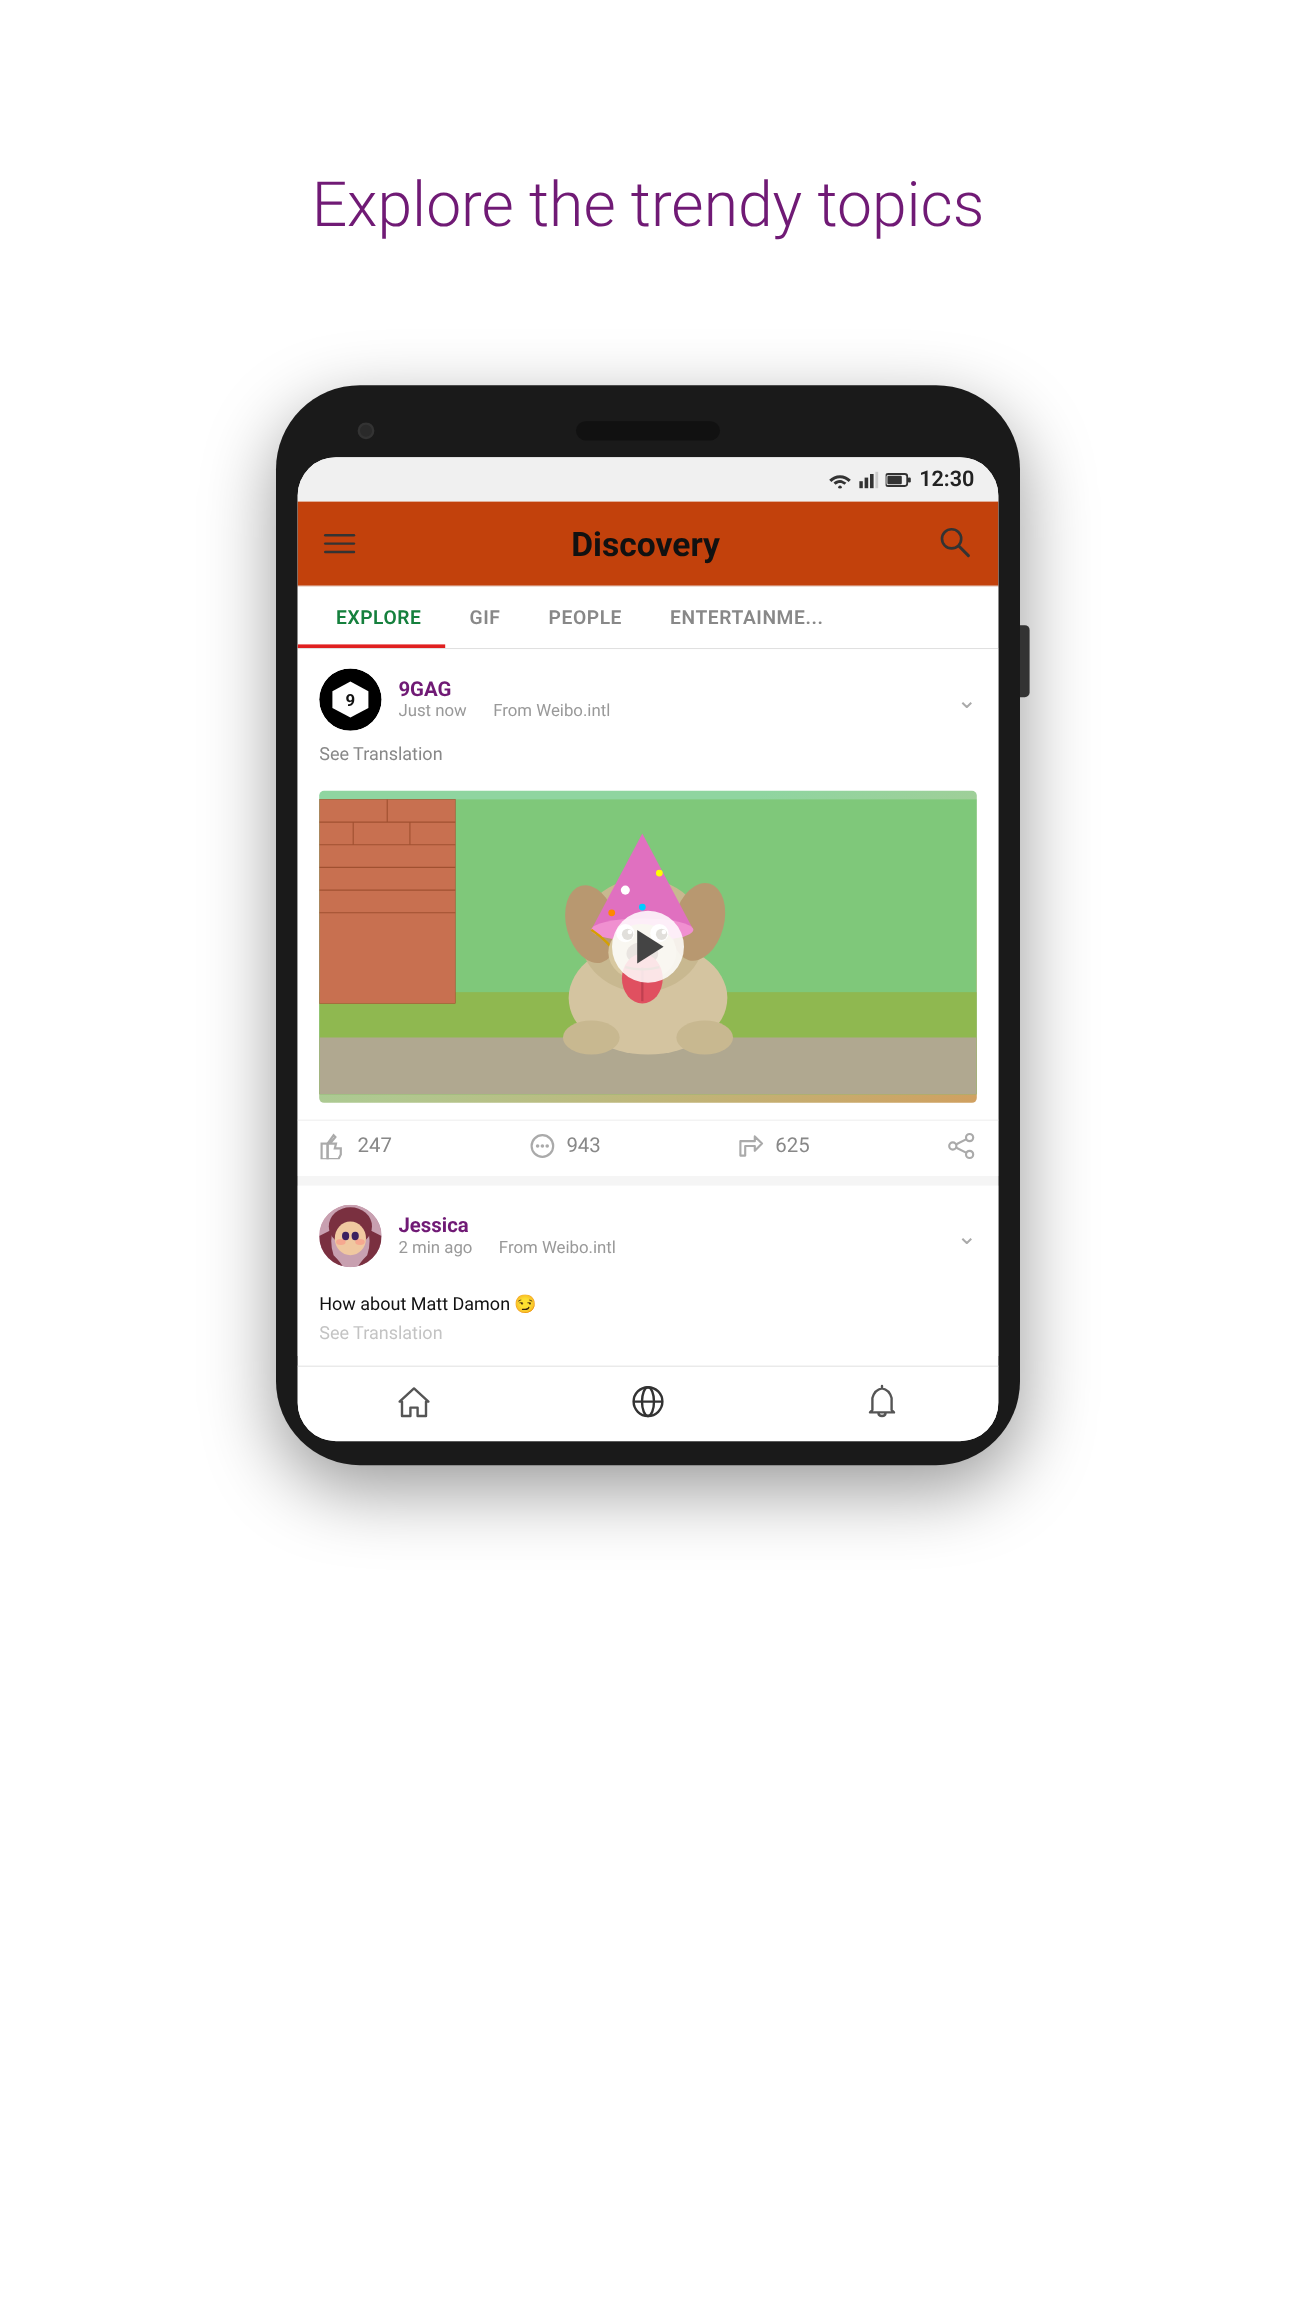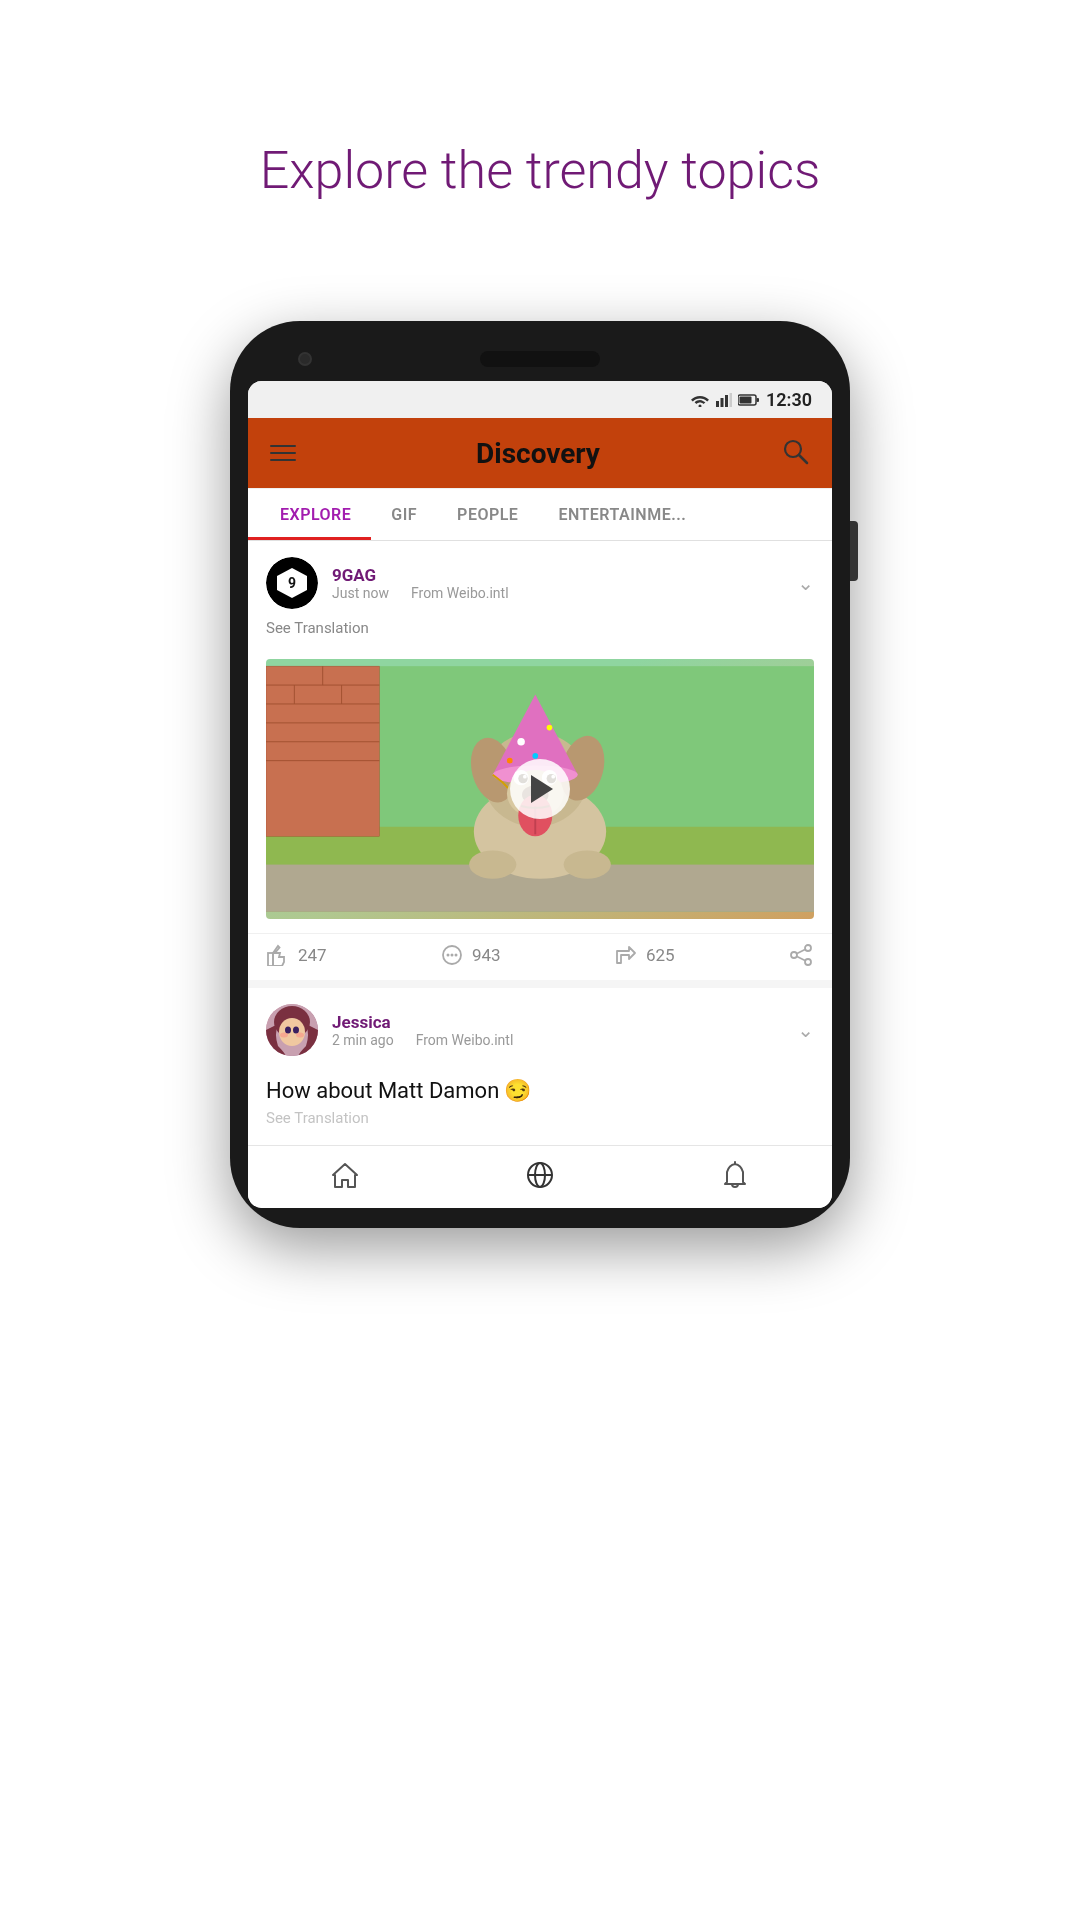--- a/index.html
+++ b/index.html
@@ -66,21 +66,21 @@
       top: 200px;
       width: 8px;
       height: 60px;
       background: #333;
       border-radius: 0 4px 4px 0;
     }
 
     
     .phone-screen {
       background: #fff;
-      border-radius: 14px;
+      border-radius: 32px;
       overflow: hidden;
       width: 100%;
     }
 
     
     .status-bar {
       background: #f0f0f0;
       display: flex;
       justify-content: flex-end;
       align-items: center;
@@ -137,21 +137,21 @@
     .tab {
       padding: 16px 20px;
       font-size: 16px;
       font-weight: 600;
       color: #888;
       cursor: pointer;
       position: relative;
       letter-spacing: 0.5px;
     }
     .tab.active {
-      color: #a21caf;
+      color: #15803d;
       padding-left: 32px;
     }
     .tab.active::after {
       content: '';
       position: absolute;
       bottom: 0;
       left: 0;
       right: 0;
       height: 3px;
       background: #e02020;
@@ -328,21 +328,21 @@
       display: flex;
       flex-direction: column;
       align-items: center;
       justify-content: center;
       cursor: pointer;
       color: #888;
     }
 
     
     .second-post-text {
-      font-size: 22px;
+      font-size: 15px;
       color: #111;
       padding: 12px 18px 6px 18px;
       font-weight: 400;
     }
   </style>
 </head>
 <body>
 
 <div style="text-align:center; margin-top: 70px; margin-bottom: 60px;">
   <h1 class="page-title">Explore the trendy topics</h1>

